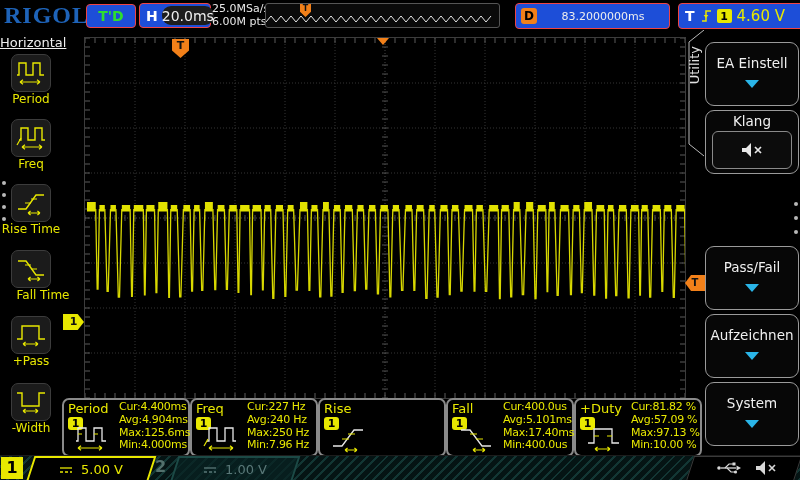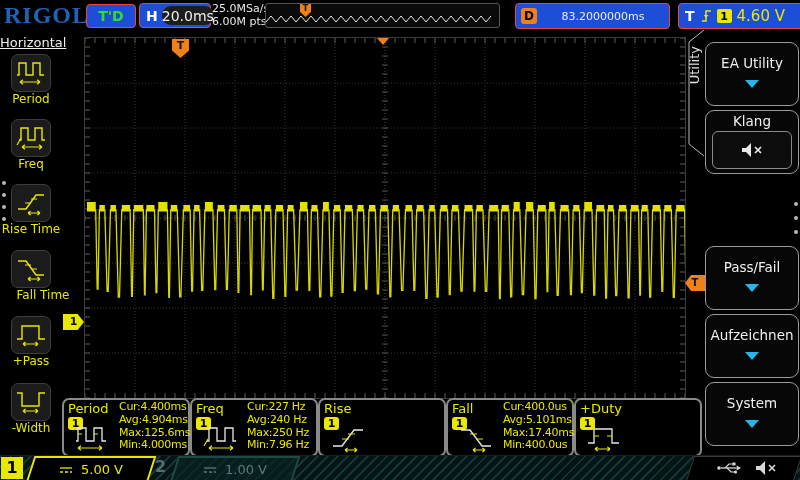--- a/index.html
+++ b/index.html
@@ -616,21 +616,21 @@
   <div class="abs dtri" style="left:377px;top:38px"></div>
   <div class="abs trigtag" style="left:685px;top:275px">T</div>
   <div class="abs chtag" style="left:63px;top:314px">1</div>
 
   <svg class="abs" style="left:684px;top:30px" width="22" height="128">
     <polyline points="20,0 5,12 5,114 20,126" fill="none" stroke="#b8b8b8" stroke-width="1"></polyline>
   </svg>
   <div class="abs vtext">Utility</div>
 
   <div class="abs rbtn" style="top:42px">
-    <div class="lab">EA Utility</div>
+    <div class="lab">EA Einstell</div>
     <div class="downtri"></div>
   </div>
 
   <div class="abs rbtn" style="top:110px">
     <div class="lab2">Klang</div>
     <div class="subbtn">
       <svg width="28" height="20">
         <polygon points="4,8 8,8 13,3 13,17 8,12 4,12" fill="#e8e8e8"></polygon>
         <path d="M17,7 L23,13 M23,7 L17,13" stroke="#e8e8e8" stroke-width="1.7"></path>
       </svg>
@@ -716,20 +716,26 @@
   </div>
 
   <div class="abs mpanel" style="left:574px">
     <span class="mtitle">+Duty</span>
     <span class="mbadge">1</span>
     <svg class="micon" width="44" height="28">
       <path d="M2,18 H8 V4 H26 V18 H33" fill="none" stroke="#e8e8e8" stroke-width="1.3"></path>
       <path d="M8,11 h5 M21,11 h5" stroke="#e8e800" stroke-width="1"></path>
       <path d="M9,24 H24 M9,24 l2.6,-2 M9,24 l2.6,2 M24,24 l-2.6,-2 M24,24 l-2.6,2" stroke="#e8e800" stroke-width="1.2" fill="none"></path>
     </svg>
+    <div class="mvals">
+      <div>Cur:81.82 %</div>
+        <div>Avg:57.09 %</div>
+      <div>Max:97.13 %</div>
+        <div>Min:10.00 %</div>
+    </div>
   </div>
 
   <div class="abs bottombar"></div>
 
   <div class="abs ch1badge">1</div>
   <div class="abs chpara ch1para">
     <div class="unskew">
       <svg width="14" height="10">
         <path d="M1,3 H13" stroke="#e8e800" stroke-width="1.3"></path>
         <path d="M1,7 h3 M6,7 h3 M11,7 h2" stroke="#e8e800" stroke-width="1.3"></path>

